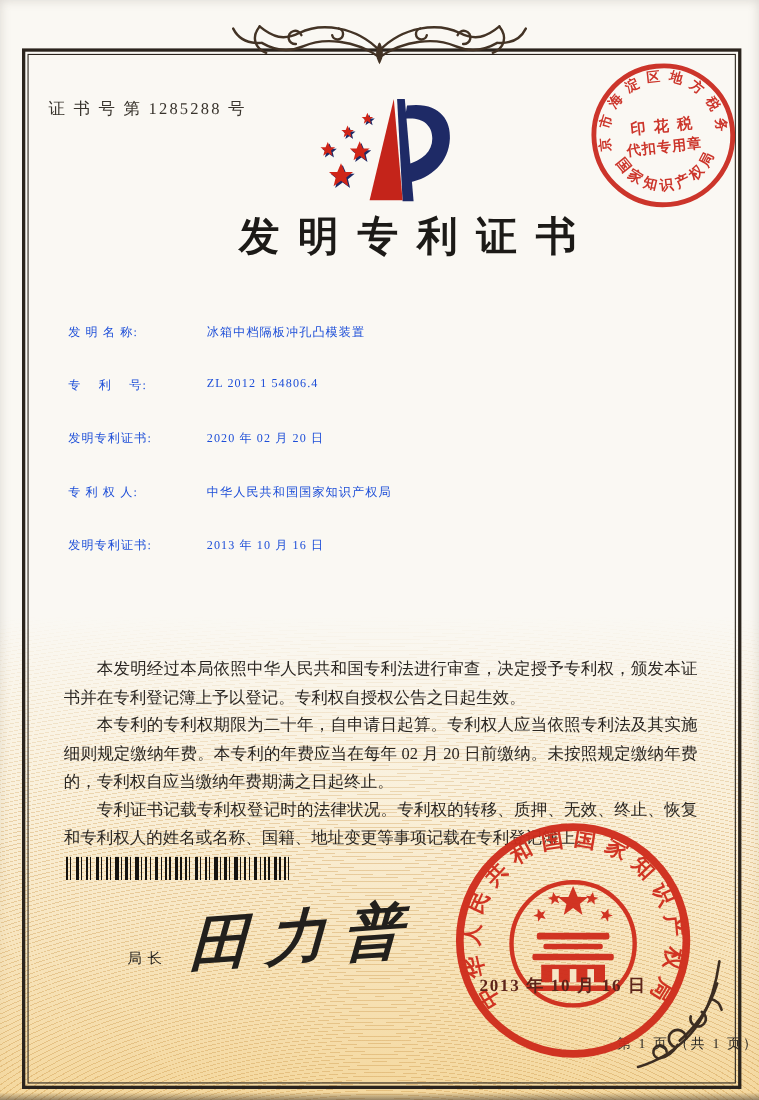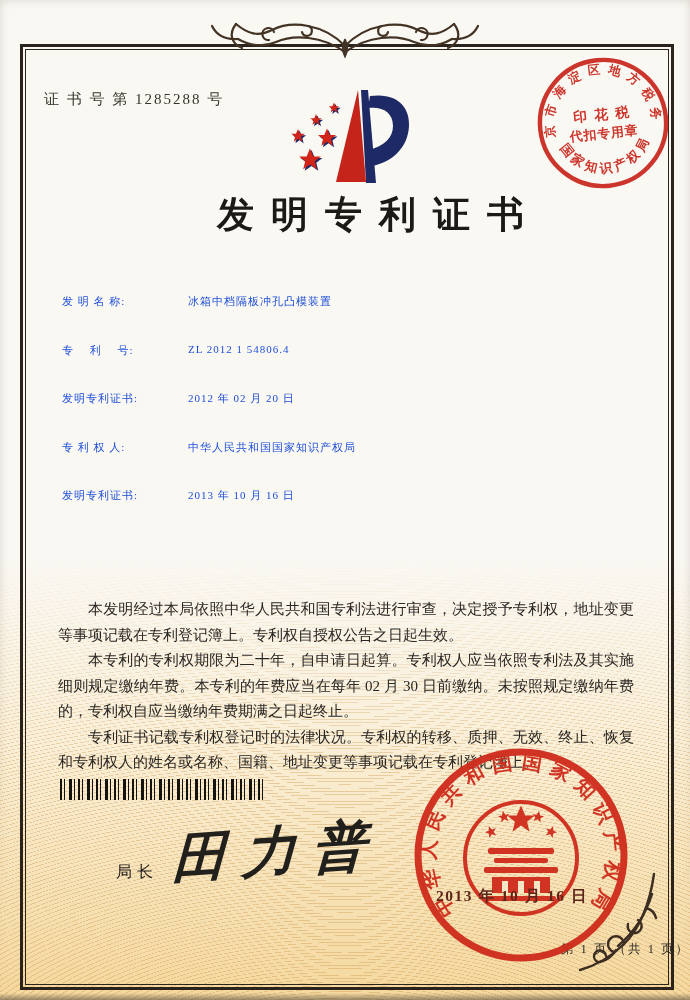--- a/index.html
+++ b/index.html
@@ -36,21 +36,21 @@
   .field-label{display:inline-block;min-width:126px;letter-spacing:1px;}
   .field-value{letter-spacing:1px;}
   
   .body-text{position:absolute;left:58px;width:576px;top:597px;z-index:4;
     font-size:15px;line-height:25.5px;color:#2a2622;text-align:justify;}
   .body-text p{margin:0;text-indent:2em;}
   
   .barcode{position:absolute;left:60px;top:779px;width:205px;height:21px;z-index:4;
     background:repeating-linear-gradient(90deg,#151310 0 2px,transparent 2px 4px,#151310 4px 5px,transparent 5px 9px,#151310 9px 12px,transparent 12px 14px,#151310 14px 15px,transparent 15px 18px);}
   
-  .sig-title{position:absolute;left:116px;top:862px;z-index:5;font-size:16px;letter-spacing:5px;color:#23201c;}
+  .sig-title{position:absolute;left:116px;top:862px;z-index:5;font-size:13px;letter-spacing:5px;color:#23201c;}
   .sig-name{position:absolute;left:172px;top:816px;z-index:5;font-size:54px;font-weight:700;
     letter-spacing:16px;color:#22201d;transform:rotate(-4deg) skewX(-6deg);font-style:italic;}
   
   .seal{position:absolute;left:406px;top:740px;z-index:5;opacity:.95;}
   .seal-date{position:absolute;left:436px;top:886px;z-index:6;font-size:15.5px;font-weight:700;
     letter-spacing:1.5px;color:#5d241a;white-space:pre;}
   
   .footer{position:absolute;left:0;right:0;top:941px;z-index:4;text-align:right;
     font-size:12.5px;letter-spacing:2px;color:#2e2a25;}
   .corner-flourish{position:absolute;left:576px;top:868px;z-index:4;}
@@ -137,35 +137,35 @@
     <div class="field-row">
       <span class="field-label">发 明 名 称:</span>
       <span class="field-value">冰箱中档隔板冲孔凸模装置</span>
     </div>
     <div class="field-row">
       <span class="field-label">专　 利　 号:</span>
       <span class="field-value">ZL 2012 1 54806.4</span>
     </div>
     <div class="field-row">
       <span class="field-label">发明专利证书:</span>
-      <span class="field-value">2012 年 02 月 20 日</span>
+      <span class="field-value">2020 年 02 月 20 日</span>
     </div>
     <div class="field-row">
       <span class="field-label">专 利 权 人:</span>
       <span class="field-value">中华人民共和国国家知识产权局</span>
     </div>
     <div class="field-row">
       <span class="field-label">发明专利证书:</span>
       <span class="field-value">2013 年 10 月 16 日</span>
     </div>
   </div>
 
   <div class="body-text">
-    <p>本发明经过本局依照中华人民共和国专利法进行审查，决定授予专利权，地址变更等事项记载在专利登记簿上。专利权自授权公告之日起生效。</p>
-    <p>本专利的专利权期限为二十年，自申请日起算。专利权人应当依照专利法及其实施细则规定缴纳年费。本专利的年费应当在每年 02 月 30 日前缴纳。未按照规定缴纳年费的，专利权自应当缴纳年费期满之日起终止。</p>
+    <p>本发明经过本局依照中华人民共和国专利法进行审查，决定授予专利权，颁发本证书并在专利登记簿上予以登记。专利权自授权公告之日起生效。</p>
+    <p>本专利的专利权期限为二十年，自申请日起算。专利权人应当依照专利法及其实施细则规定缴纳年费。本专利的年费应当在每年 02 月 20 日前缴纳。未按照规定缴纳年费的，专利权自应当缴纳年费期满之日起终止。</p>
     <p>专利证书记载专利权登记时的法律状况。专利权的转移、质押、无效、终止、恢复和专利权人的姓名或名称、国籍、地址变更等事项记载在专利登记簿上。</p>
   </div>
 
   <div class="barcode"></div>
 
   <div class="sig-title">局长</div>
   <div class="sig-name">田力普</div>
 
   <svg class="seal" width="230" height="230" viewBox="0 0 230 230">
     <defs>

